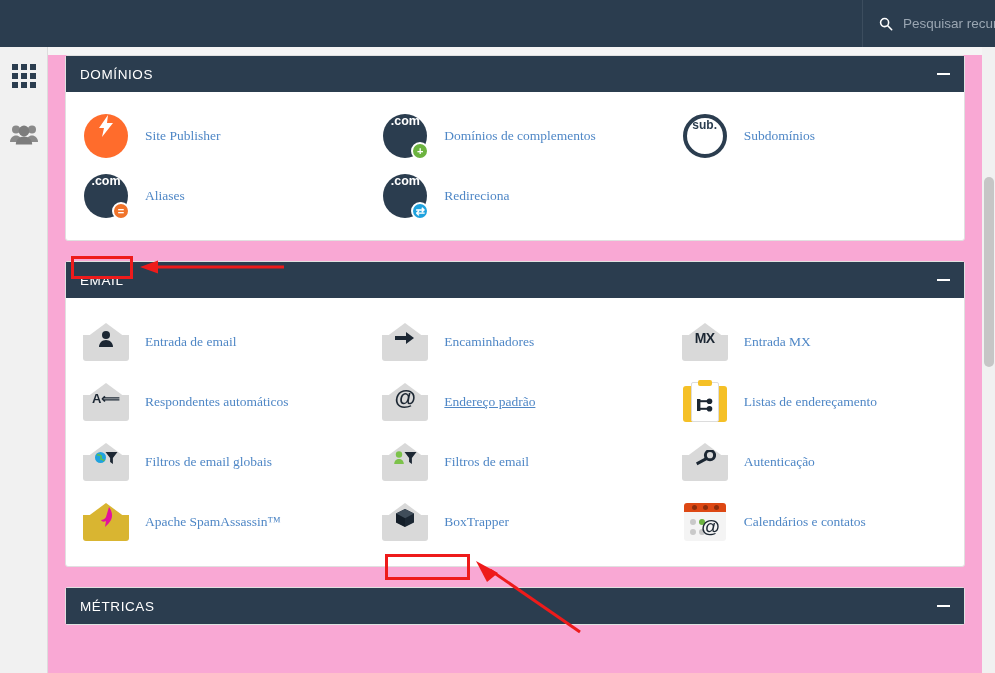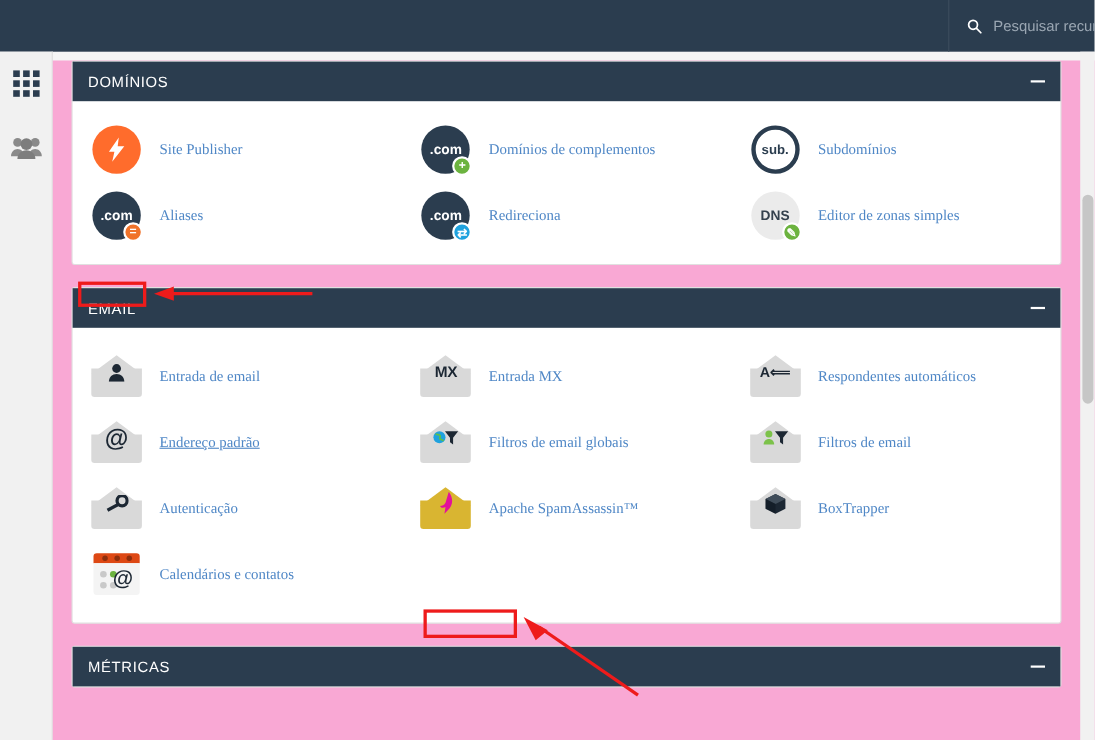--- a/index.html
+++ b/index.html
@@ -123,21 +123,21 @@
     font-family: Liberation Serif, serif;
     white-space: nowrap;
   }
   .app-label.hovered { text-decoration: underline; }
   .icon-slot { width: 48px; height: 48px; flex: 0 0 48px;
     display: flex; align-items: center; justify-content: center; }
 
   
   .circ {
     width: 44px; height: 44px; border-radius: 50%;
-    display: flex; align-items: center; justify-content: center;
+    display: flex; justify-content: center;
     position: relative;
   }
   .circ.dark { background: #2b3d4f; }
   .circ.orange { background: #ff6c2c; }
   .circ.grayfill { background: #ebebeb; }
   .circ.ring { background: #ffffff; border: 4px solid #2b3d4f; }
   .circ .txt { color: #ffffff; font-size: 12.5px; font-weight: bold;
     font-family: "Liberation Sans", sans-serif; }
   .circ.ring .txt { color: #2b3d4f; font-size: 12px; }
   .circ.grayfill .txt { color: #34414d; font-size: 12.5px; font-weight: bold; }
@@ -314,29 +314,20 @@
       <a class="app-item">
         <span class="icon-slot">
           <span class="circ dark">
             <span class="txt">.com</span>
             <span class="badge blue">⇄</span>
           </span>
         </span>
         <span class="app-label">Redireciona</span>
       </a>
 
-      <a class="app-item">
-        <span class="icon-slot">
-          <span class="circ grayfill">
-            <span class="txt">DNS</span>
-            <span class="badge green">✎</span>
-          </span>
-        </span>
-        <span class="app-label">Editor de zonas simples</span>
-      </a>
     </div>
   </div>
 
   <div class="panel" style="margin-top:20px;">
     <div class="panel-head">
       <span class="panel-title">EMAIL</span>
       <span class="collapse-btn"></span>
     </div>
     <div class="panel-body">
 
@@ -349,20 +340,34 @@
               <svg width="16" height="17" viewBox="0 0 16 17">
                   <circle cx="8" cy="5" r="4" fill="#1c2733"></circle>
                   <path d="M1 17c0-4.2 3.1-7 7-7s7 2.8 7 7z" fill="#1c2733"></path>
                 </svg>
             </span>
           </span>
         </span>
         <span class="app-label">Entrada de email</span>
       </a>
 
+      <a class="app-item">
+        <span class="icon-slot">
+          <span class="env">
+            <span class="body"></span>
+              <span class="flap"></span>
+            <span class="sym">
+              <svg width="20" height="14" viewBox="0 0 20 14">
+                  <path d="M0 5h11V1l8 6-8 6V9H0z" fill="#1c2733"></path>
+                </svg>
+            </span>
+          </span>
+        </span>
+        <span class="app-label">Encaminhadores</span>
+      </a>
 
       <a class="app-item">
         <span class="icon-slot">
           <span class="env">
             <span class="body"></span>
               <span class="flap"></span>
             <span class="sym" style="font-size:14px;letter-spacing:-0.5px;">MX</span>
           </span>
         </span>
         <span class="app-label">Entrada MX</span>
@@ -383,20 +388,40 @@
         <span class="icon-slot">
           <span class="env">
             <span class="body"></span>
               <span class="flap"></span>
             <span class="sym" style="font-size:22px;">@</span>
           </span>
         </span>
         <span class="app-label hovered">Endereço padrão</span>
       </a>
 
+      <a class="app-item">
+        <span class="icon-slot">
+          <span class="clip">
+            <span class="side-l"></span>
+              <span class="side-r"></span>
+            <span class="sheet"></span>
+              <span class="tab"></span>
+            <span class="sym">
+              <svg width="18" height="16" viewBox="0 0 18 16">
+                <rect x="1" y="2" width="3.4" height="12" fill="#1c2733"></rect>
+                <rect x="4" y="3.2" width="7" height="2" fill="#1c2733"></rect>
+                <rect x="4" y="10.8" width="7" height="2" fill="#1c2733"></rect>
+                <circle cx="13.5" cy="4.2" r="2.8" fill="#1c2733"></circle>
+                <circle cx="13.5" cy="11.8" r="2.8" fill="#1c2733"></circle>
+              </svg>
+            </span>
+          </span>
+        </span>
+        <span class="app-label">Listas de endereçamento</span>
+      </a>
 
 
       <a class="app-item">
         <span class="icon-slot">
           <span class="env">
             <span class="body"></span>
               <span class="flap"></span>
             <span class="sym">
               <svg width="24" height="16" viewBox="0 0 24 16">
                 <circle cx="6.5" cy="7.5" r="5.5" fill="#1fa2de"></circle>

